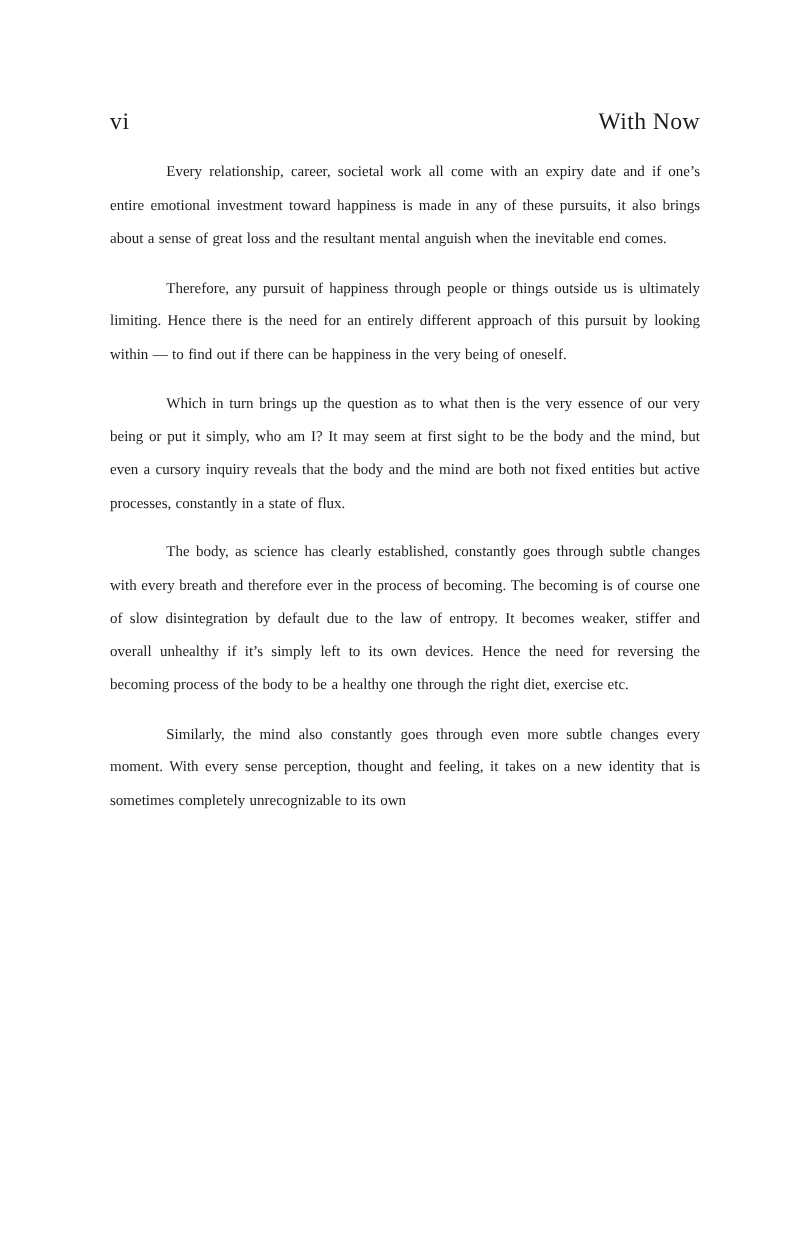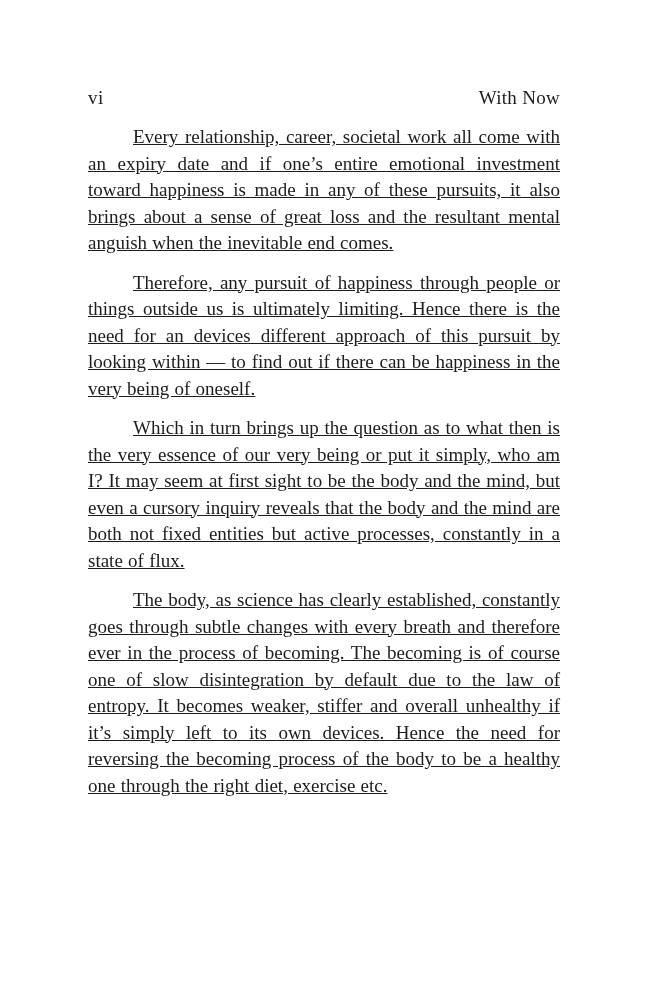--- a/index.html
+++ b/index.html
@@ -29,39 +29,39 @@
     line-height: 20px;
     margin-bottom: 16px;
   }
   .page-number {
     letter-spacing: 0.5px;
   }
   .book-title {
     letter-spacing: 0.3px;
   }
   .content p {
-    font-size: 19px;
+    font-size: 12px;
     line-height: 26.5px;
     text-align: justify;
     text-indent: 45px;
     margin: 0 0 13px 0;
     word-spacing: 0.5px;
-    text-decoration: underline;
   }
 </style>
 </head>
 <body>
 
 <div class="page">
 
   <div class="page-header">
     <span class="page-number">vi</span>
     <span class="book-title">With Now</span>
   </div>
 
   <div class="content">
     <p>Every relationship, career, societal work all come with an expiry date and if one’s entire emotional investment toward happiness is made in any of these pursuits, it also brings about a sense of great loss and the resultant mental anguish when the inevitable end comes.</p>
-    <p>Therefore, any pursuit of happiness through people or things outside us is ultimately limiting. Hence there is the need for an devices different approach of this pursuit by looking within — to find out if there can be happiness in the very being of oneself.</p>
+    <p>Therefore, any pursuit of happiness through people or things outside us is ultimately limiting. Hence there is the need for an entirely different approach of this pursuit by looking within — to find out if there can be happiness in the very being of oneself.</p>
     <p>Which in turn brings up the question as to what then is the very essence of our very being or put it simply, who am I? It may seem at first sight to be the body and the mind, but even a cursory inquiry reveals that the body and the mind are both not fixed entities but active processes, constantly in a state of flux.</p>
     <p>The body, as science has clearly established, constantly goes through subtle changes with every breath and therefore ever in the process of becoming. The becoming is of course one of slow disintegration by default due to the law of entropy. It becomes weaker, stiffer and overall unhealthy if it’s simply left to its own devices. Hence the need for reversing the becoming process of the body to be a healthy one through the right diet, exercise etc.</p>
+    <p>Similarly, the mind also constantly goes through even more subtle changes every moment. With every sense perception, thought and feeling, it takes on a new identity that is sometimes completely unrecognizable to its own</p>
   </div>
 
 </div>
 
 </body></html>

